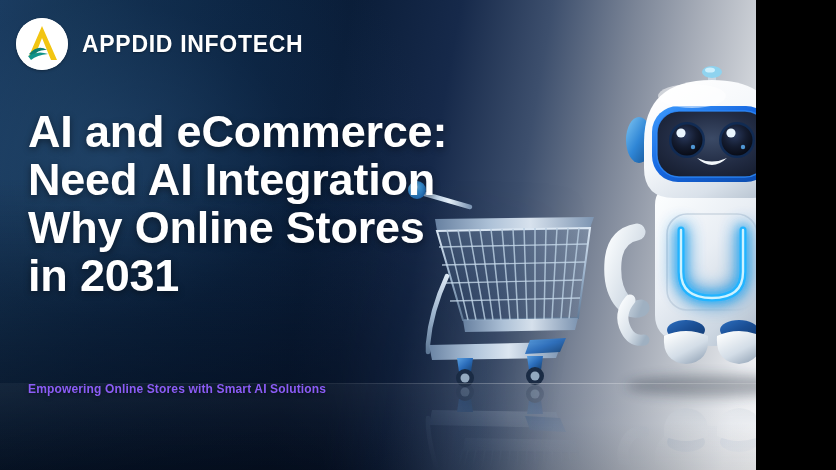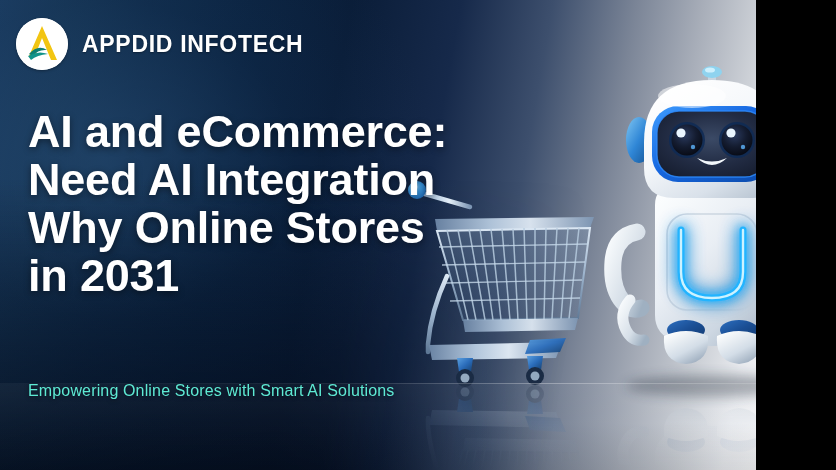--- a/index.html
+++ b/index.html
@@ -76,22 +76,22 @@
     width:420px;
     color:#ffffff;
     font-size:45px;line-height:48px;font-weight:bold;
     letter-spacing:-.2px;
     text-shadow:0 2px 7px rgba(0,0,0,.45);
   }
   .headline .hl-line{display:block;white-space:nowrap;}
 
   .subhead{
     position:absolute;left:28px;top:382px;
-    color:#5eead4;
-    font-size:16px;font-weight:normal;letter-spacing:.15px;
+    color:#8b5cf6;
+    font-size:12px;font-weight:bold;letter-spacing:.15px;
     text-shadow:0 1px 4px rgba(0,0,0,.5);
     white-space:nowrap;
   }
 
   
   .art{position:absolute;inset:0;pointer-events:none;}
   .art svg{position:absolute;top:0;left:0;}
 </style>
 </head>
 <body>

